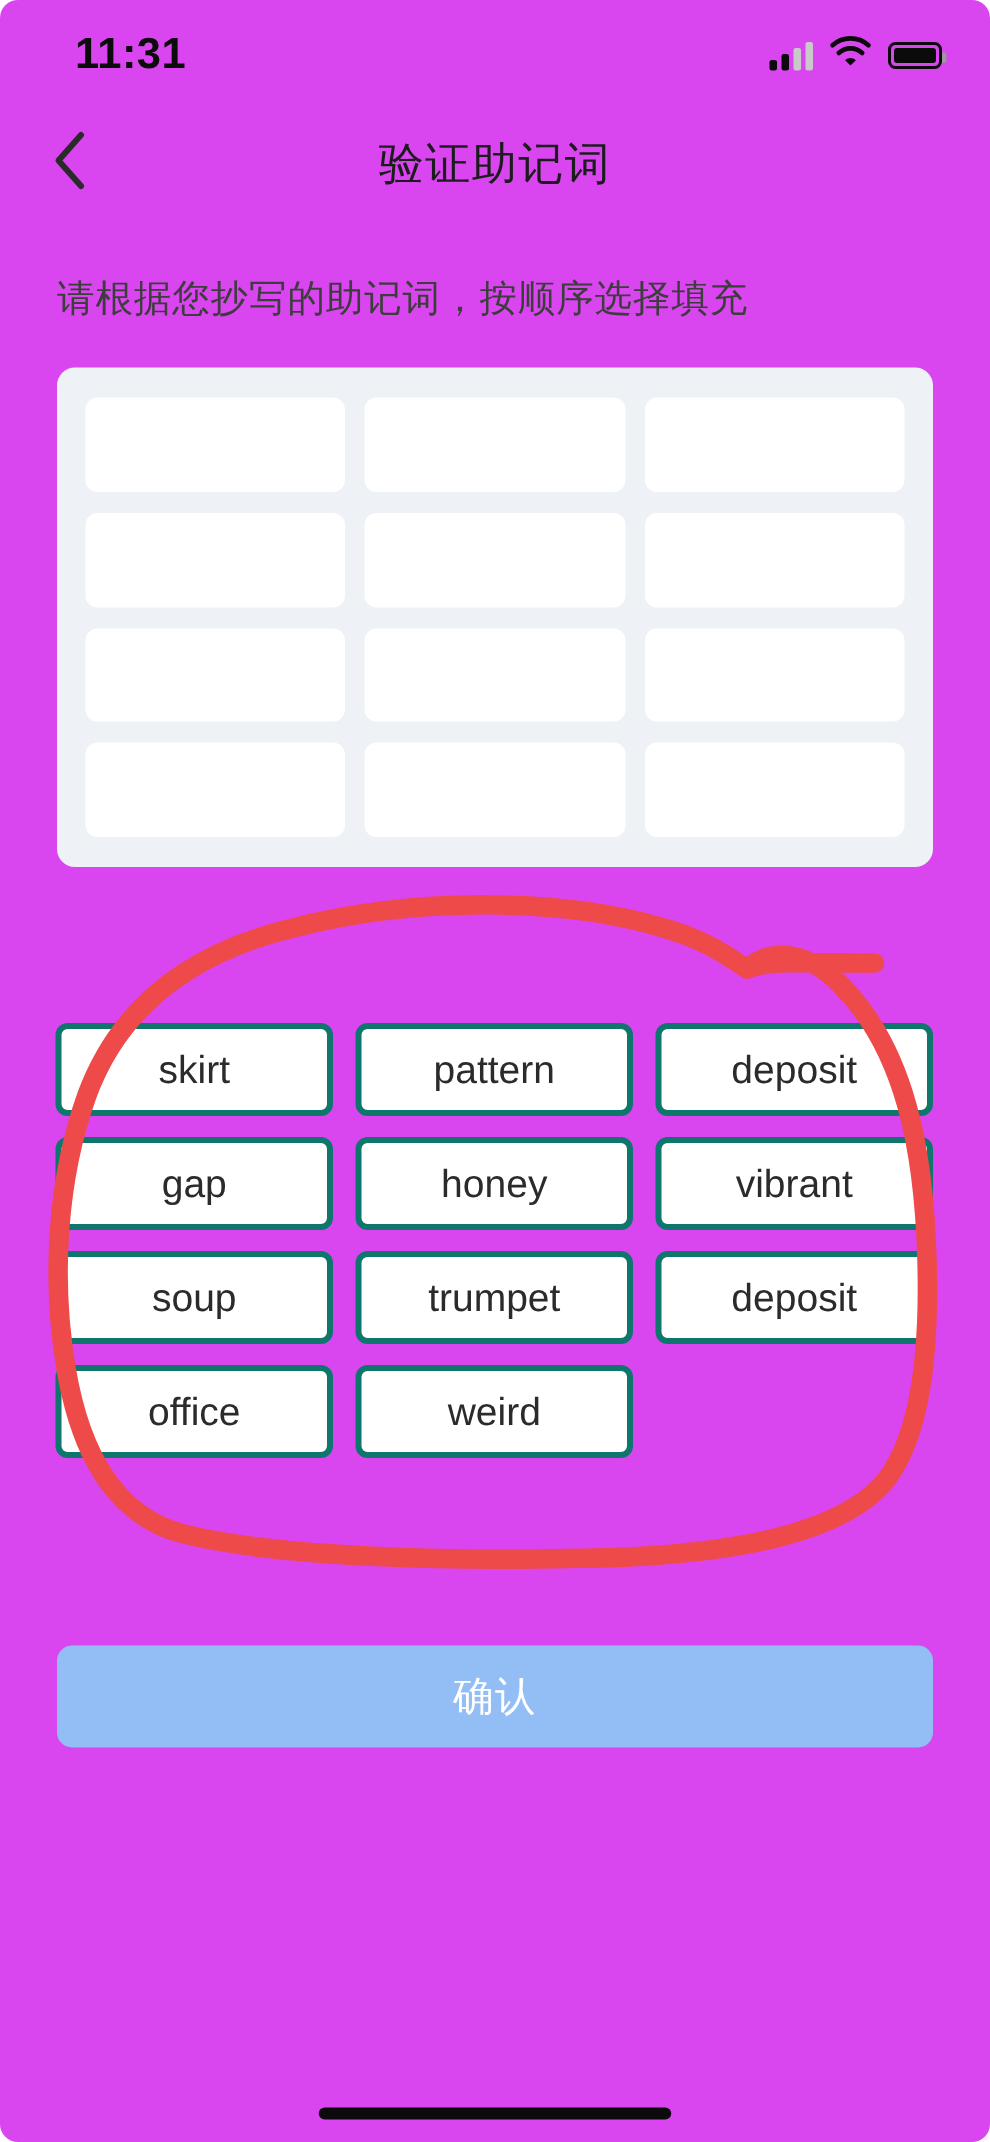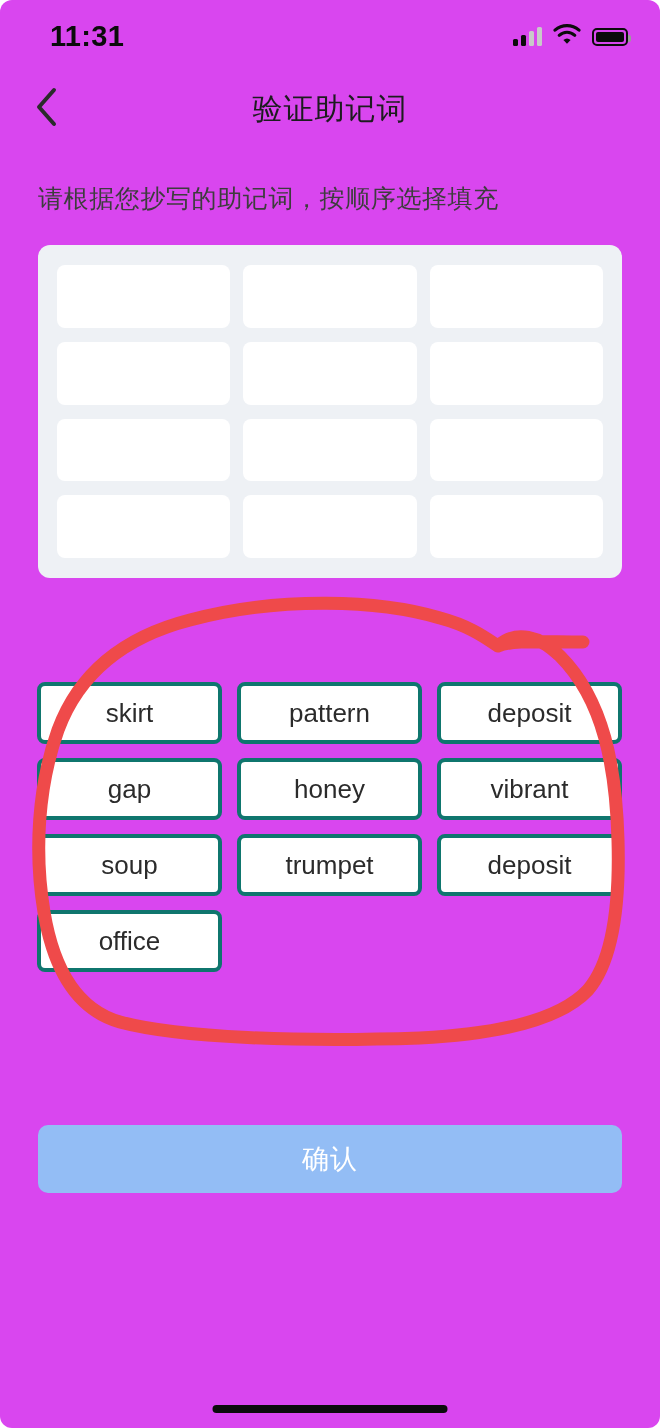--- a/index.html
+++ b/index.html
@@ -152,21 +152,20 @@
     background: #93bdf5;
     border-radius: 10px;
     display: flex;
     align-items: center;
     justify-content: center;
     font-size: 27px;
     color: #ffffff;
     letter-spacing: 1px;
     cursor: pointer;
     border: none;
-    margin-top: 28px;
   }
 
   
   #annotation {
     position: absolute;
     left: 0; top: 590px;
     width: 660px; height: 460px;
     pointer-events: none;
   }
 
@@ -237,20 +236,21 @@
     <div class="word-chip">skirt</div>
     <div class="word-chip">pattern</div>
     <div class="word-chip">deposit</div>
     <div class="word-chip">gap</div>
     <div class="word-chip">honey</div>
     <div class="word-chip">vibrant</div>
     <div class="word-chip">soup</div>
     <div class="word-chip">trumpet</div>
     <div class="word-chip">deposit</div>
     <div class="word-chip">office</div>
+    <div class="word-chip">weird</div>
   </div>
 
   <svg id="annotation" viewBox="0 0 660 460">
     <path id="anno-path" d="M583 52 C 540 52, 512 50, 498 56
              C 486 48, 470 36, 440 28
              C 380 10, 280 6, 190 30
              C 120 48, 78 86, 58 140
              C 38 196, 34 262, 44 322
              C 54 382, 78 420, 120 432
              C 180 448, 300 452, 420 448

